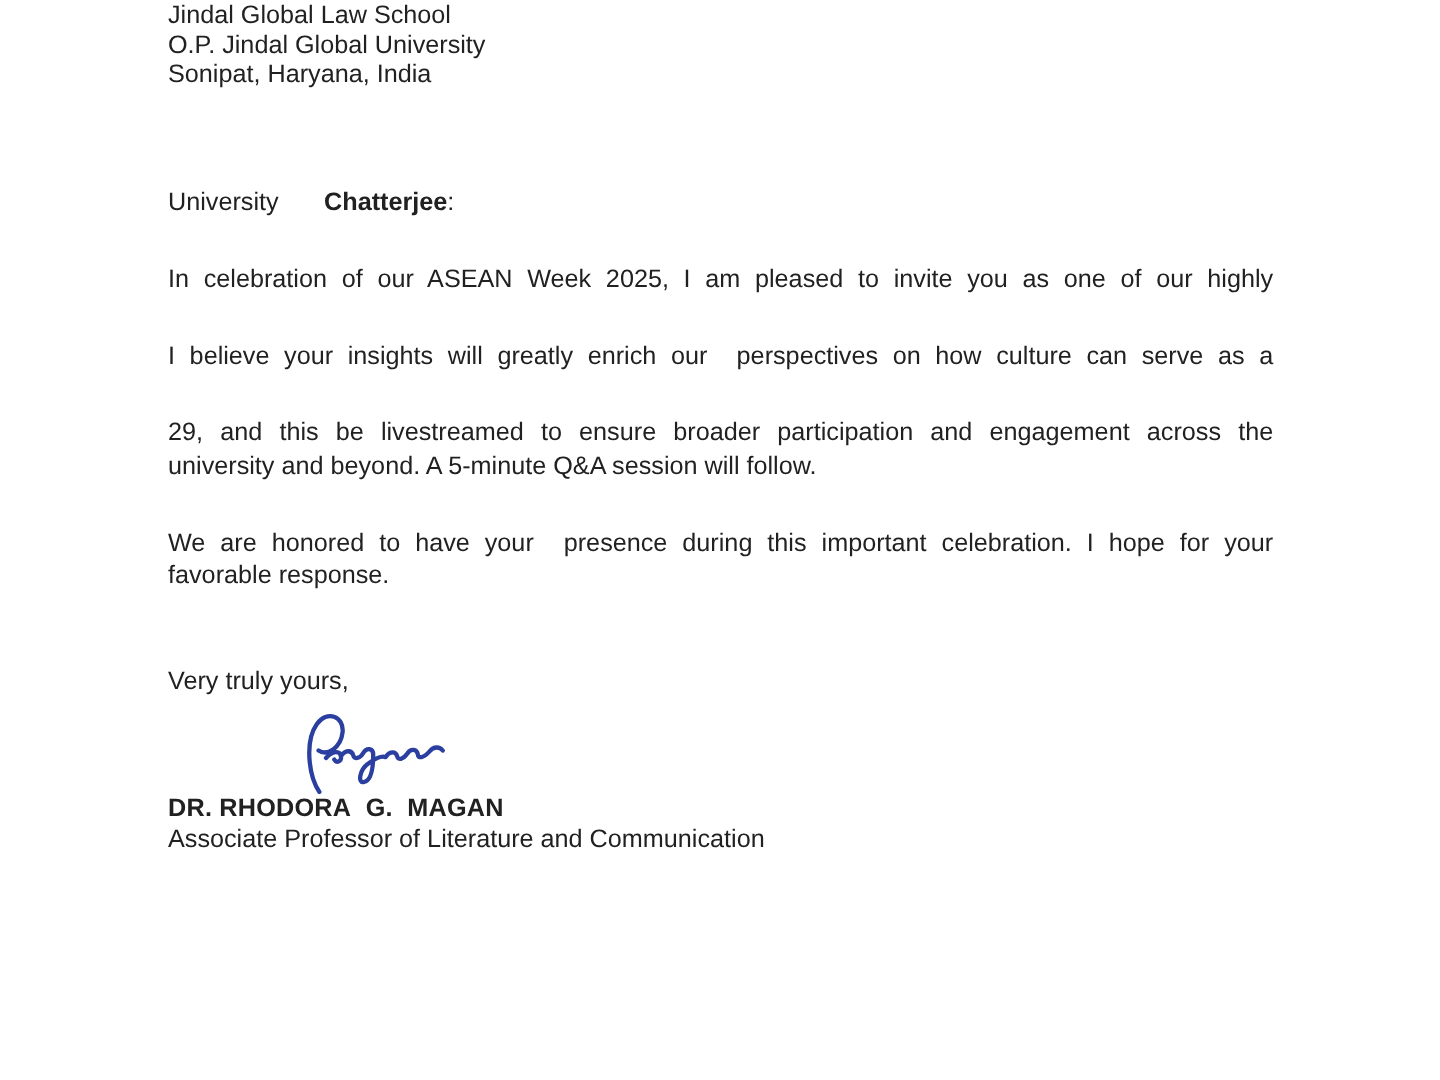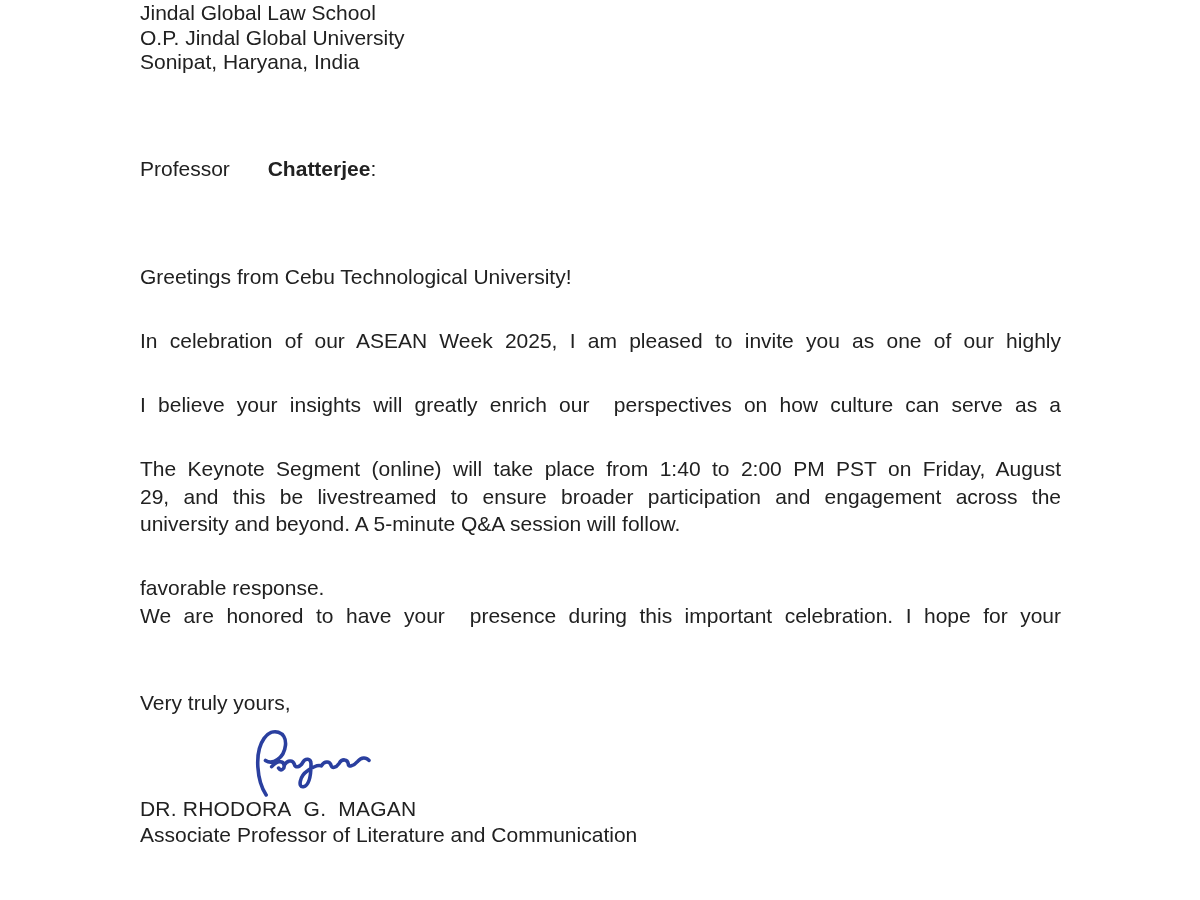--- a/index.html
+++ b/index.html
@@ -37,58 +37,56 @@
   .signature-wrap {
     margin-top: 12px;
     margin-left: 90px;
     width: 142px;
     height: 69px;
   }
   .signature-wrap svg { display: block; width: 142px; height: 69px; }
   .signer-name {
     line-height: 26px;
     margin-top: -1px;
-    font-weight: normal;
+    font-weight: bold;
     letter-spacing: 0.2px;
   }
   .signer-title { line-height: 26px; }
 </style>
 </head>
 <body>
 
 <div class="page">
   <div class="content">
 
     <div class="sender-block">
       <div>Jindal Global Law School</div>
       <div>O.P. Jindal Global University</div>
       <div>Sonipat, Haryana, India</div>
     </div>
 
-    <div class="salutation"><span>Professor </span><span class="bold-name">Chatterjee</span><span>:</span></div>
+    <div class="salutation"><span>University </span><span class="bold-name">Chatterjee</span><span>:</span></div>
 
-    <div class="greeting">Greetings from Cebu Technological University!</div>
 
     <div class="para">
       <div class="bline full">In celebration of our ASEAN Week 2025, I am pleased to invite you as one of our highly</div>
     </div>
 
     <div class="para">
       <div class="bline full">I believe your insights will greatly enrich our&nbsp; perspectives on how culture can serve as a</div>
     </div>
 
     <div class="para">
-      <div class="bline full">The Keynote Segment (online) will take place from 1:40 to 2:00 PM PST on Friday, August</div>
       <div class="bline full">29, and this be livestreamed to ensure broader participation and engagement across the</div>
       <div class="bline">university and beyond. A 5-minute Q&amp;A session will follow.</div>
     </div>
 
     <div class="para">
+      <div class="bline full">We are honored to have your&nbsp; presence during this important celebration. I hope for your</div>
       <div class="bline">favorable response.</div>
-      <div class="bline full">We are honored to have your&nbsp; presence during this important celebration. I hope for your</div>
     </div>
 
     <div class="closing">Very truly yours,</div>
 
     <div class="signature-wrap">
       <svg viewBox="0 0 205 100">
         <path d="M52 97 C 39 78, 34 36, 49 15 C 61 -2, 82 5, 80 25 C 78 44, 61 54, 51 47
                  M 60 56 C 68 47, 77 47, 78 54 C 79 60, 73 63, 70 58
                  M 78 54 C 83 46, 91 46, 93 53 C 94 58, 101 57, 105 50 C 109 43, 117 44, 117 52
                  C 117 66, 115 83, 106 85 C 98 87, 100 70, 112 62 C 119 57, 127 53, 132 55

